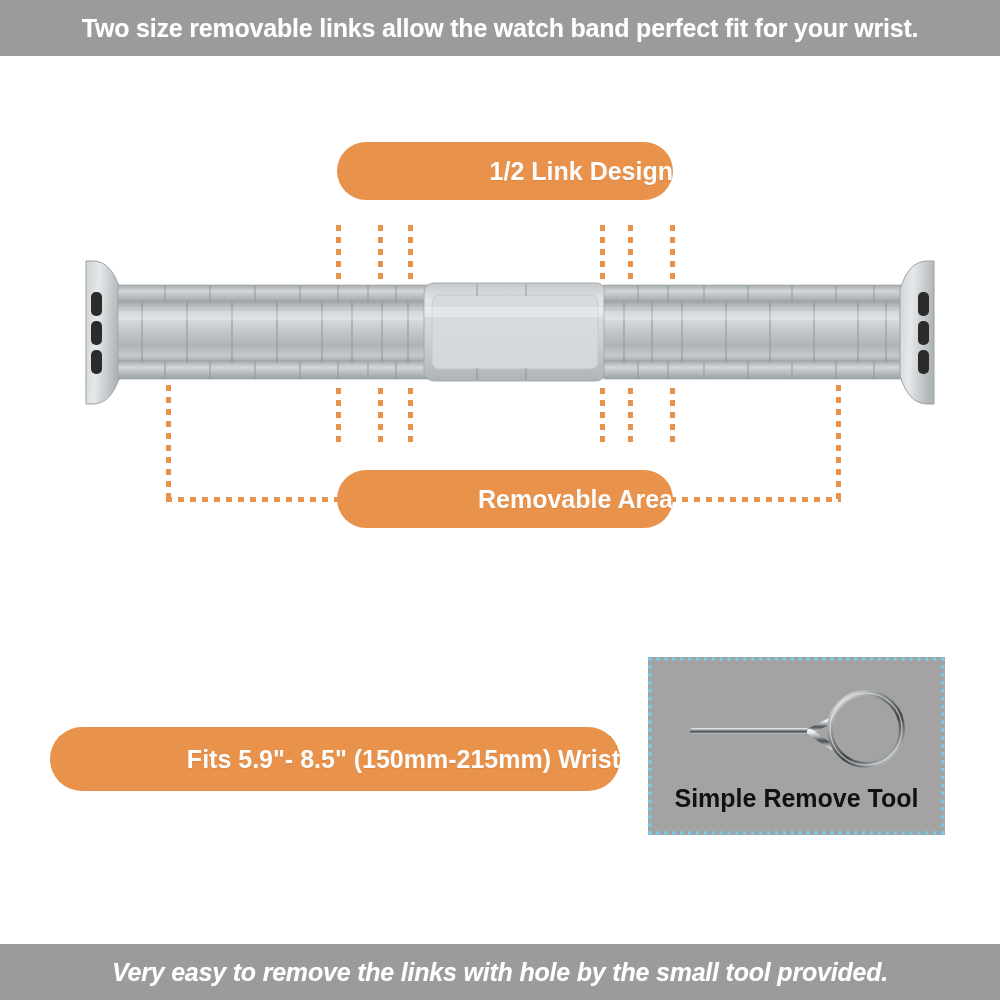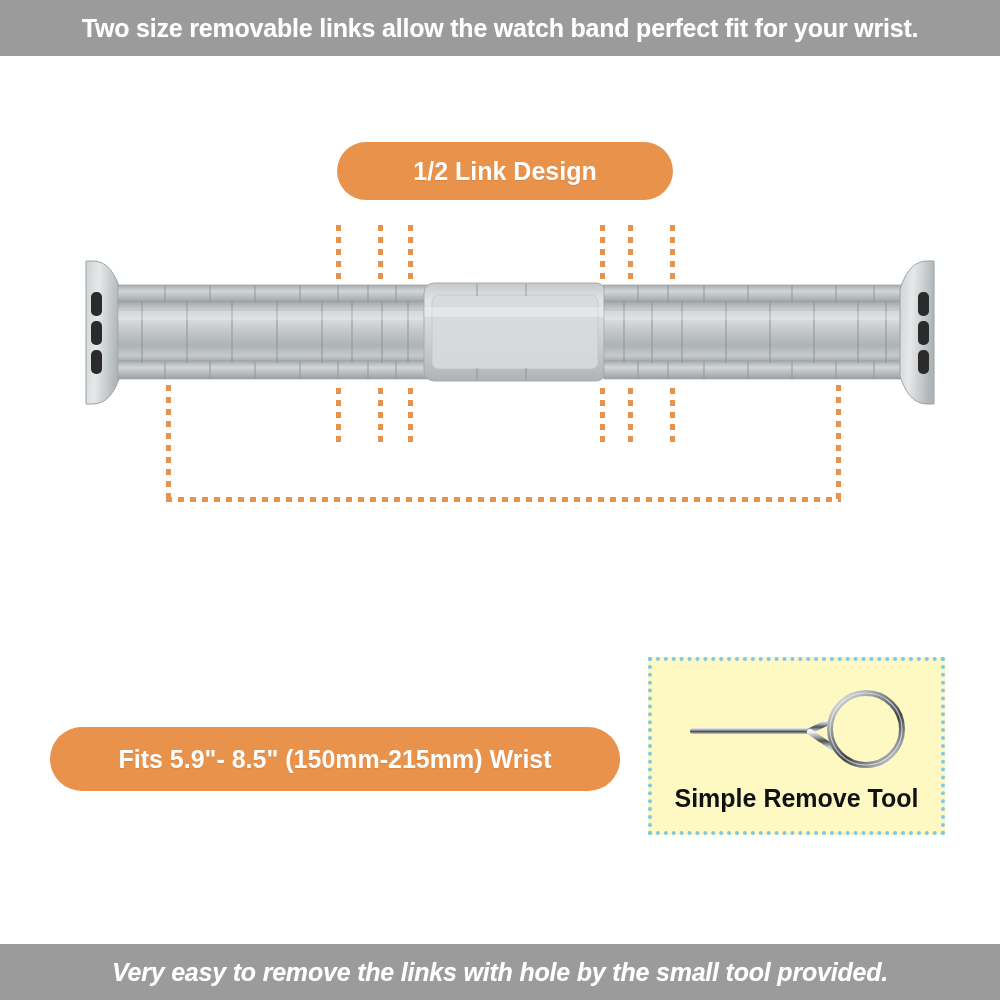--- a/index.html
+++ b/index.html
@@ -39,21 +39,21 @@
   #banner-top   { top: 0px;   height: 56px; }
   #banner-bottom{ top: 944px; height: 56px; font-style: italic; }
 
   
   .pill {
     position: absolute;
     background: #e8924c;
     border-radius: 999px;
     display: flex;
     align-items: center;
-    justify-content: center;
+    justify-content: flex-end;
     box-sizing: border-box;
   }
   .pill-text {
     color: #fdfdfd;
     font-weight: bold;
     white-space: nowrap;
     text-shadow: 0 1px 1px rgba(0,0,0,0.08);
   }
   #pill-half-link {
     left: 337px; top: 142px; width: 336px; height: 58px;
@@ -113,21 +113,21 @@
     height: 155px;
   }
 
   
   #tool-box {
     position: absolute;
     left: 648px;
     top: 657px;
     width: 297px;
     height: 178px;
-    background: #fef9c3;
+    background: #a3a3a3;
     box-sizing: border-box;
     border: 4px dotted #7ec8e8;
   }
   #tool-label {
     position: absolute;
     left: 0; right: 0;
     bottom: 18px;
     text-align: center;
     font-size: 25px;
     font-weight: bold;
@@ -166,20 +166,23 @@
   <div class="vline" style="left:378px; top:388px; height:58px;"></div>
   <div class="vline" style="left:408px; top:388px; height:58px;"></div>
   <div class="vline" style="left:600px; top:388px; height:58px;"></div>
   <div class="vline" style="left:628px; top:388px; height:58px;"></div>
   <div class="vline" style="left:670px; top:388px; height:58px;"></div>
 
   <div class="bracket-v" style="left:166px; top:385px; height:117px;"></div>
   <div class="bracket-v" style="left:836px; top:385px; height:117px;"></div>
   <div class="bracket-h" style="left:166px; top:497px; width:675px;"></div>
 
+  <div class="pill" id="pill-removable">
+    <span class="pill-text">Removable Area</span>
+  </div>
 
   <div id="band-wrap">
     <svg width="860" height="155" viewBox="0 0 860 155" xmlns="http://www.w3.org/2000/svg">
       <defs>
 
         <linearGradient id="gCenter" x1="0" y1="0" x2="0" y2="1">
           <stop offset="0%" stop-color="#9fa4a7"></stop>
           <stop offset="12%" stop-color="#c3c7c9"></stop>
           <stop offset="30%" stop-color="#d9dcde"></stop>
           <stop offset="52%" stop-color="#c0c4c6"></stop>

